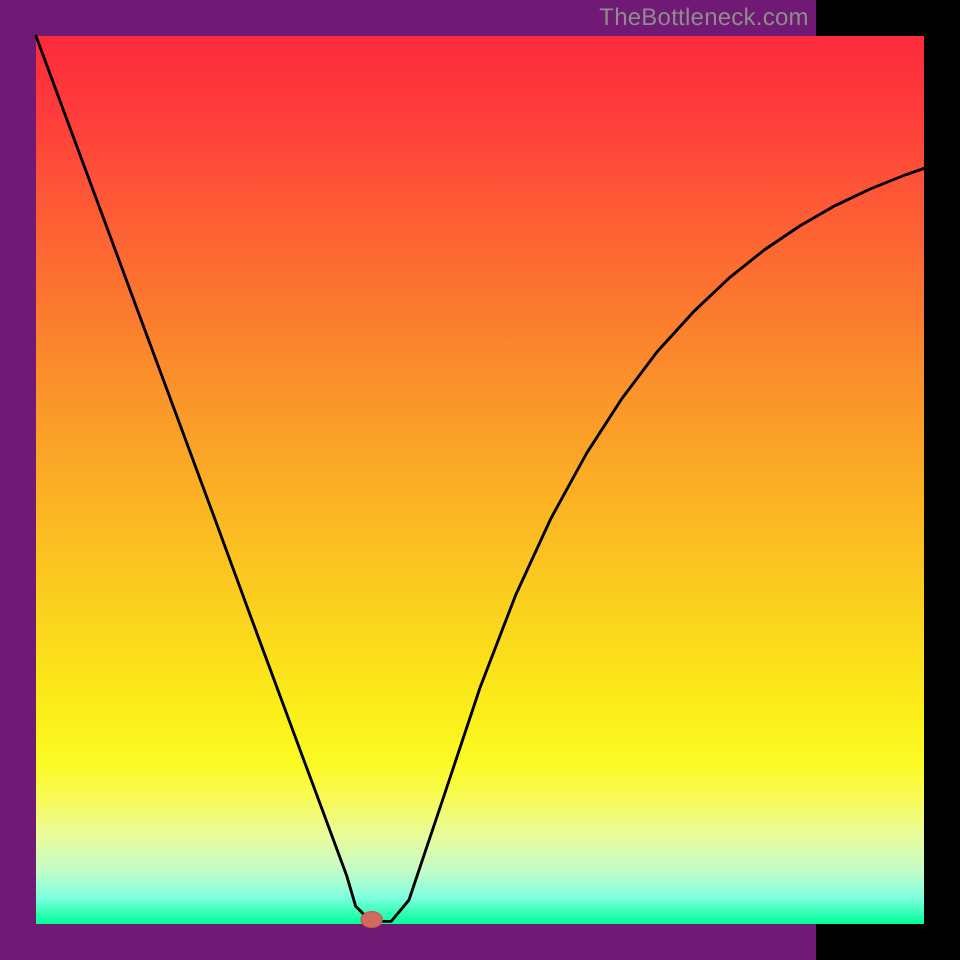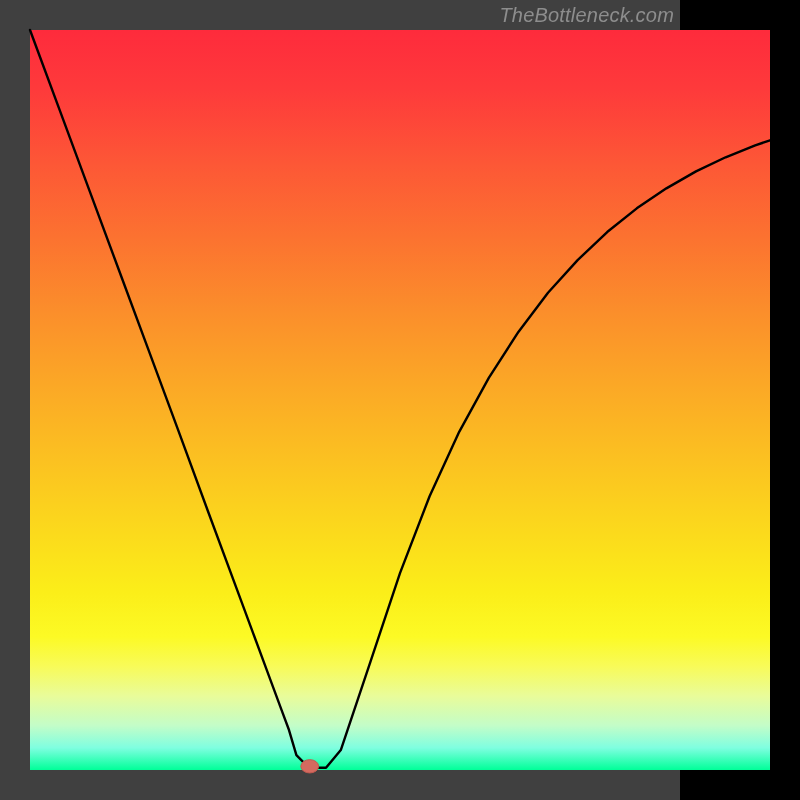--- a/index.html
+++ b/index.html
@@ -8,22 +8,21 @@
     width: 800px;
     height: 800px;
     background: #000;
     font-family: Arial, Helvetica, sans-serif;
     overflow: hidden;
   }
   .frame {
     position: relative;
     width: 680px;
     height: 800px;
-    background: #404040;
-    font-style: italic;
+    background: #701a75;
   }
   .plot-area {
     position: absolute;
     left: 30px;
     top: 30px;
     width: 740px;
     height: 740px;
     background: linear-gradient(to bottom,
       #fe2b3c 0%,
       #fe3a3b 8%,

